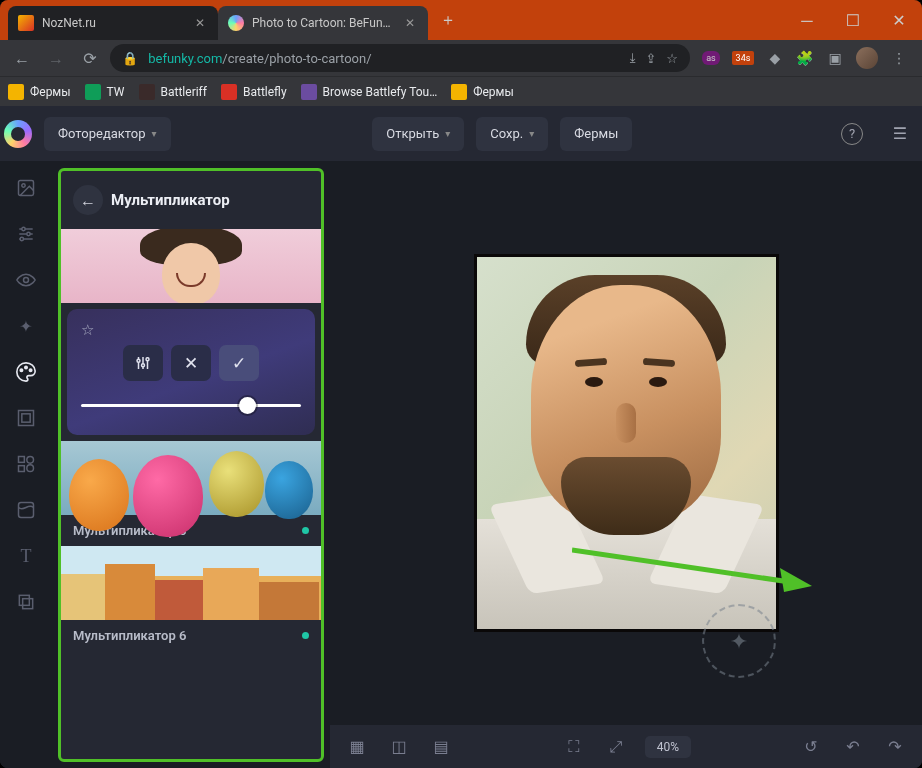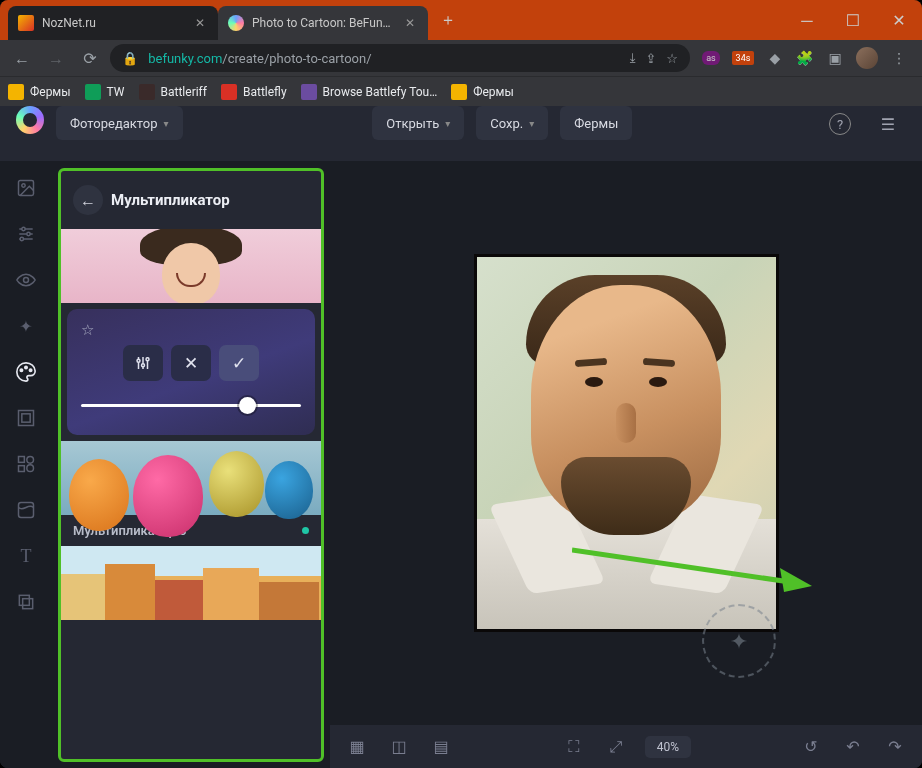--- a/index.html
+++ b/index.html
@@ -29,21 +29,21 @@
 .ext-icons .ic { width:18px; height:18px; display:flex; align-items:center; justify-content:center; color:#9aa0a6; font-size:14px; }
 .avatar { width:22px; height:22px; border-radius:50%; background:linear-gradient(135deg,#8b6f5c,#5a4436); }
 .ext-badge { width:22px; height:14px; background:#c2410c; border-radius:2px; color:#fff; font-size:9px; display:flex; align-items:center; justify-content:center; }
 
 .bookmarks { height:30px; background:#35363a; border-top:1px solid #2a2b2e; display:flex; align-items:center; padding:0 8px; gap:14px; }
 .bm { display:flex; align-items:center; gap:6px; color:#e8eaed; font-size:12px; }
 .bm .bic { width:16px; height:16px; border-radius:2px; }
 
 
 .app { flex:1; background:#1a1d24; display:flex; flex-direction:column; }
-.app-header { height:56px; background:#252833; display:flex; padding:0 16px; gap:12px; border-bottom:1px solid #1a1d24; }
+.app-header { height:56px; background:#252833; display:flex; align-items:center; padding:0 4px; gap:12px; border-bottom:1px solid #1a1d24; }
 .logo { width:28px; height:28px; border-radius:50%; background:conic-gradient(#6aa0ff,#9b6bff,#ff7ba3,#ffd36a,#6affb8,#6aa0ff); display:flex; align-items:center; justify-content:center; }
 .logo::after { content:""; width:14px; height:14px; background:#252833; border-radius:50%; }
 .hdr-btn { height:34px; padding:0 14px; background:#2f3340; border-radius:6px; color:#d8dae2; font-size:13px; display:flex; align-items:center; gap:6px; }
 .hdr-btn .chev { font-size:10px; color:#888; }
 .spacer { flex:1; }
 .upgrade { background:transparent; border:1.5px solid #7b7fff; color:#b3b6ff; font-weight:600; }
 .hdr-icon { width:36px; height:36px; display:flex; align-items:center; justify-content:center; color:#a0a3b0; border-radius:6px; }
 
 .app-body { flex:1; display:flex; overflow:hidden; }
 .rail { width:52px; background:#1a1d24; display:flex; flex-direction:column; align-items:center; padding-top:14px; gap:22px; }
@@ -335,20 +335,24 @@
                 <span class="dot"></span>
               </div>
 
             <div class="eff-thumb city">
               <div class="bldg b1"></div>
                 <div class="bldg b2"></div>
                 <div class="bldg b3"></div>
                 <div class="bldg b4"></div>
                 <div class="bldg b5"></div>
             </div>
+            <div class="eff-label">
+                <span>Мультипликатор 6</span>
+                <span class="dot"></span>
+              </div>
           </div>
         </div>
       </div>
 
       <div class="canvas-area">
         <div class="canvas">
           <div class="photo">
             <div class="sky"></div>
             <div class="shirt"></div>
             <div class="collarL"></div>

